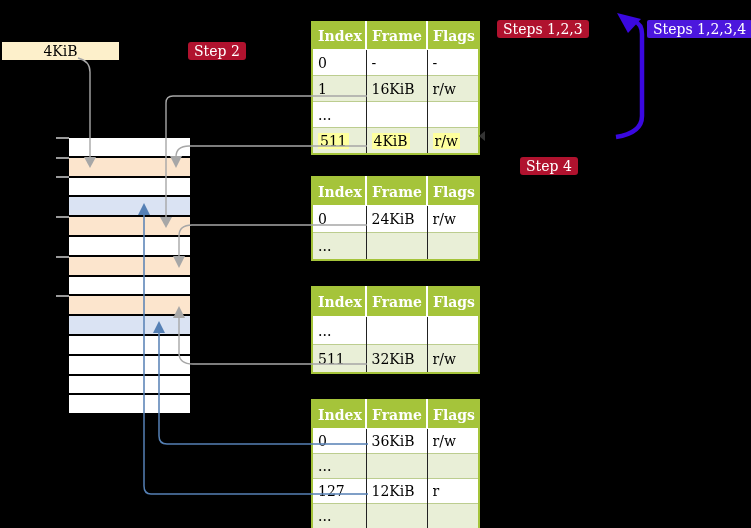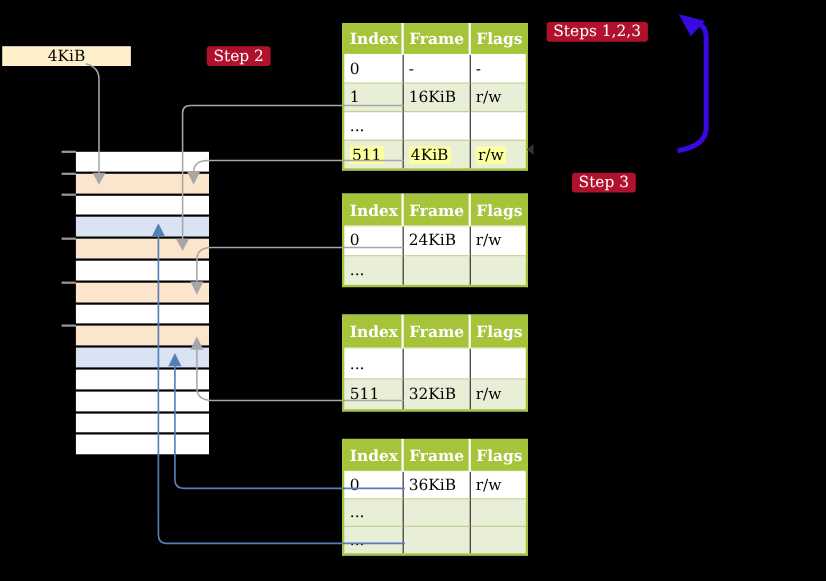--- a/index.html
+++ b/index.html
@@ -47,21 +47,22 @@
 </style>
 </head>
 <body>
 
 <div id="stage">
 
   <div id="frameBox">4KiB</div>
 
   <div class="badge red" style="left:188px;top:42px;">Step 2</div>
   <div class="badge red" style="left:497px;top:20px;">Steps 1,2,3</div>
-  <div class="badge red" style="left:520px;top:157px;">Step 3</div>
+  <div class="badge violet" style="left:647px;top:20px;border-radius:2px;">Steps 1,2,3,4</div>
+  <div class="badge red" style="left:520px;top:157px;">Step 4</div>
 
   <div id="memcol">
       <div class="mem-row white"></div>
       <div class="mem-row peach"></div>
       <div class="mem-row white"></div>
       <div class="mem-row blue"></div>
       <div class="mem-row peach"></div>
       <div class="mem-row white"></div>
       <div class="mem-row peach"></div>
       <div class="mem-row white"></div>
@@ -179,20 +180,25 @@
     </tr>
     <tr>
       <td>0</td>
       <td>36KiB</td>
       <td>r/w</td>
     </tr>
     <tr class="shaded">
       <td>...</td>
       <td></td>
       <td></td>
+    </tr>
+    <tr>
+      <td>127</td>
+      <td>12KiB</td>
+      <td>r</td>
     </tr>
     <tr class="shaded">
       <td>...</td>
       <td></td>
       <td></td>
     </tr>
   </tbody>
     </table>
 
   <svg id="arrows" width="751" height="528" viewBox="0 0 751 528">

